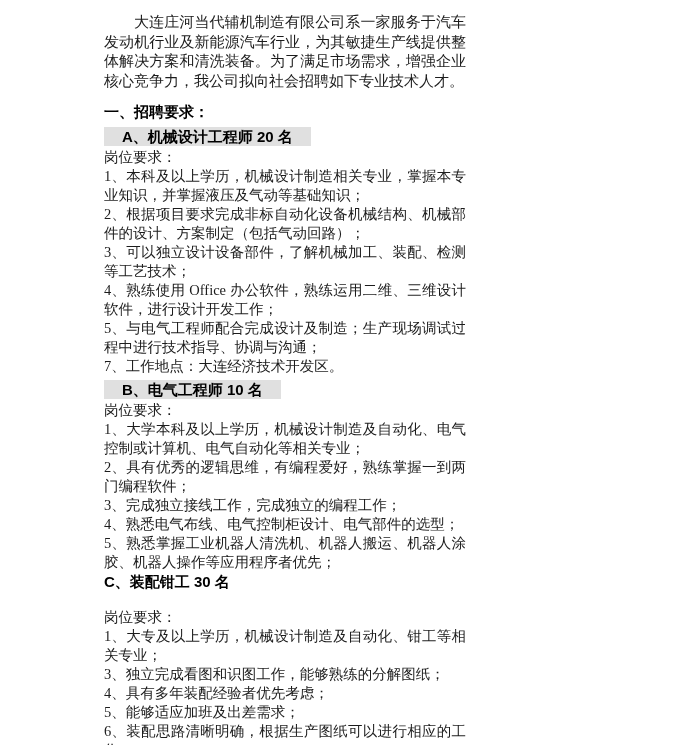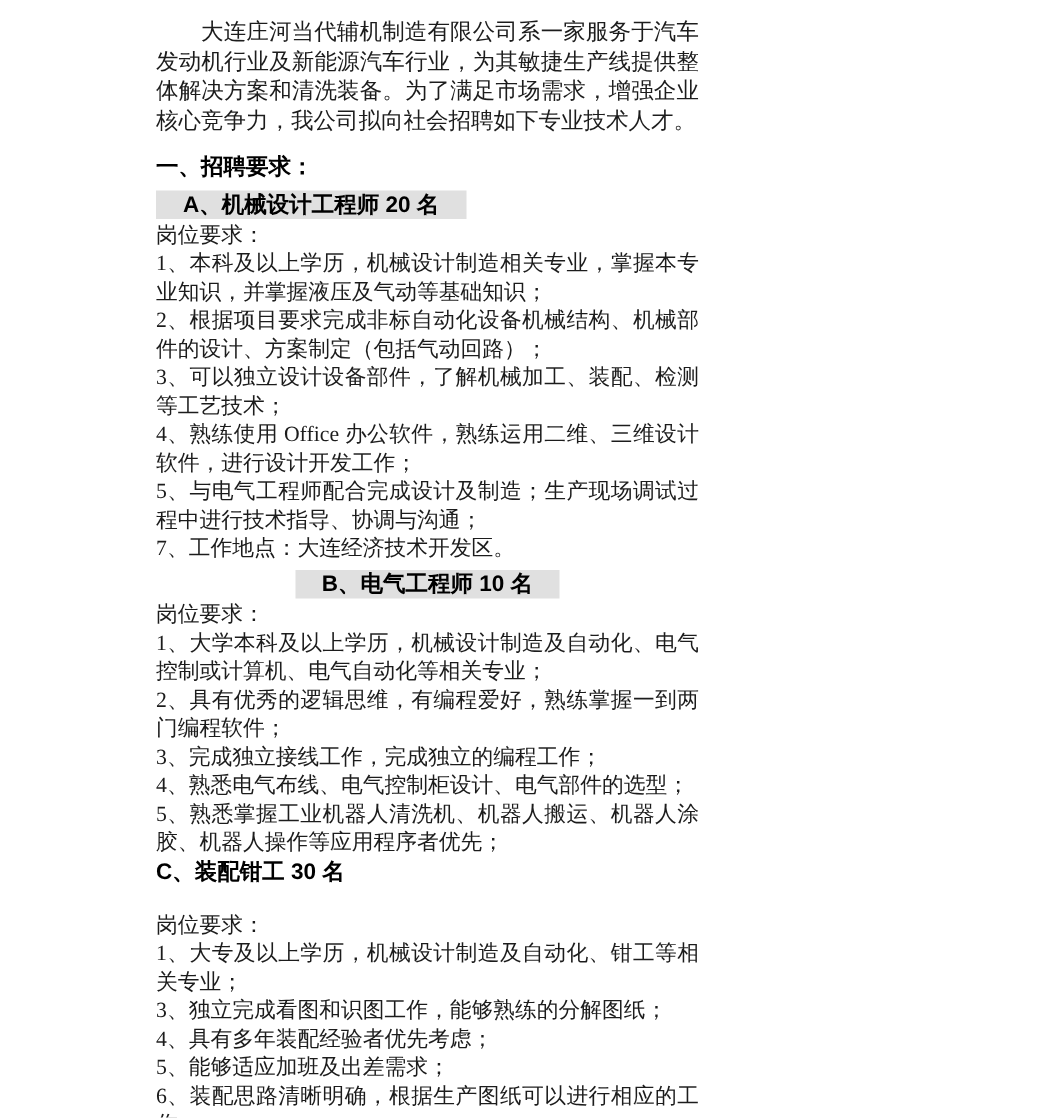--- a/index.html
+++ b/index.html
@@ -42,21 +42,21 @@
   }
   .job-section { margin: 0; }
   .job-heading {
     font-family: "Liberation Sans", sans-serif;
     font-weight: bold;
     font-size: 15px;
     line-height: 20px;
     margin: 5px 0 1px 0;
     color: #000000;
   }
-  #sections .job-section:nth-of-type(2) .job-heading { margin-top: 4px; text-align: center; }
+  #sections .job-section:nth-of-type(2) .job-heading { margin-top: 4px; }
   #sections .job-section:nth-of-type(3) .job-heading { margin-top: 0; margin-bottom: 16px; }
   .job-heading .hl { padding: 1px 18px; }
   .req-label, .item {
     margin: 0;
     font-size: 14.5px;
     line-height: 19px;
     text-align: justify;
     color: #1c1c1c;
     font-family: Liberation Serif, serif;
   }

